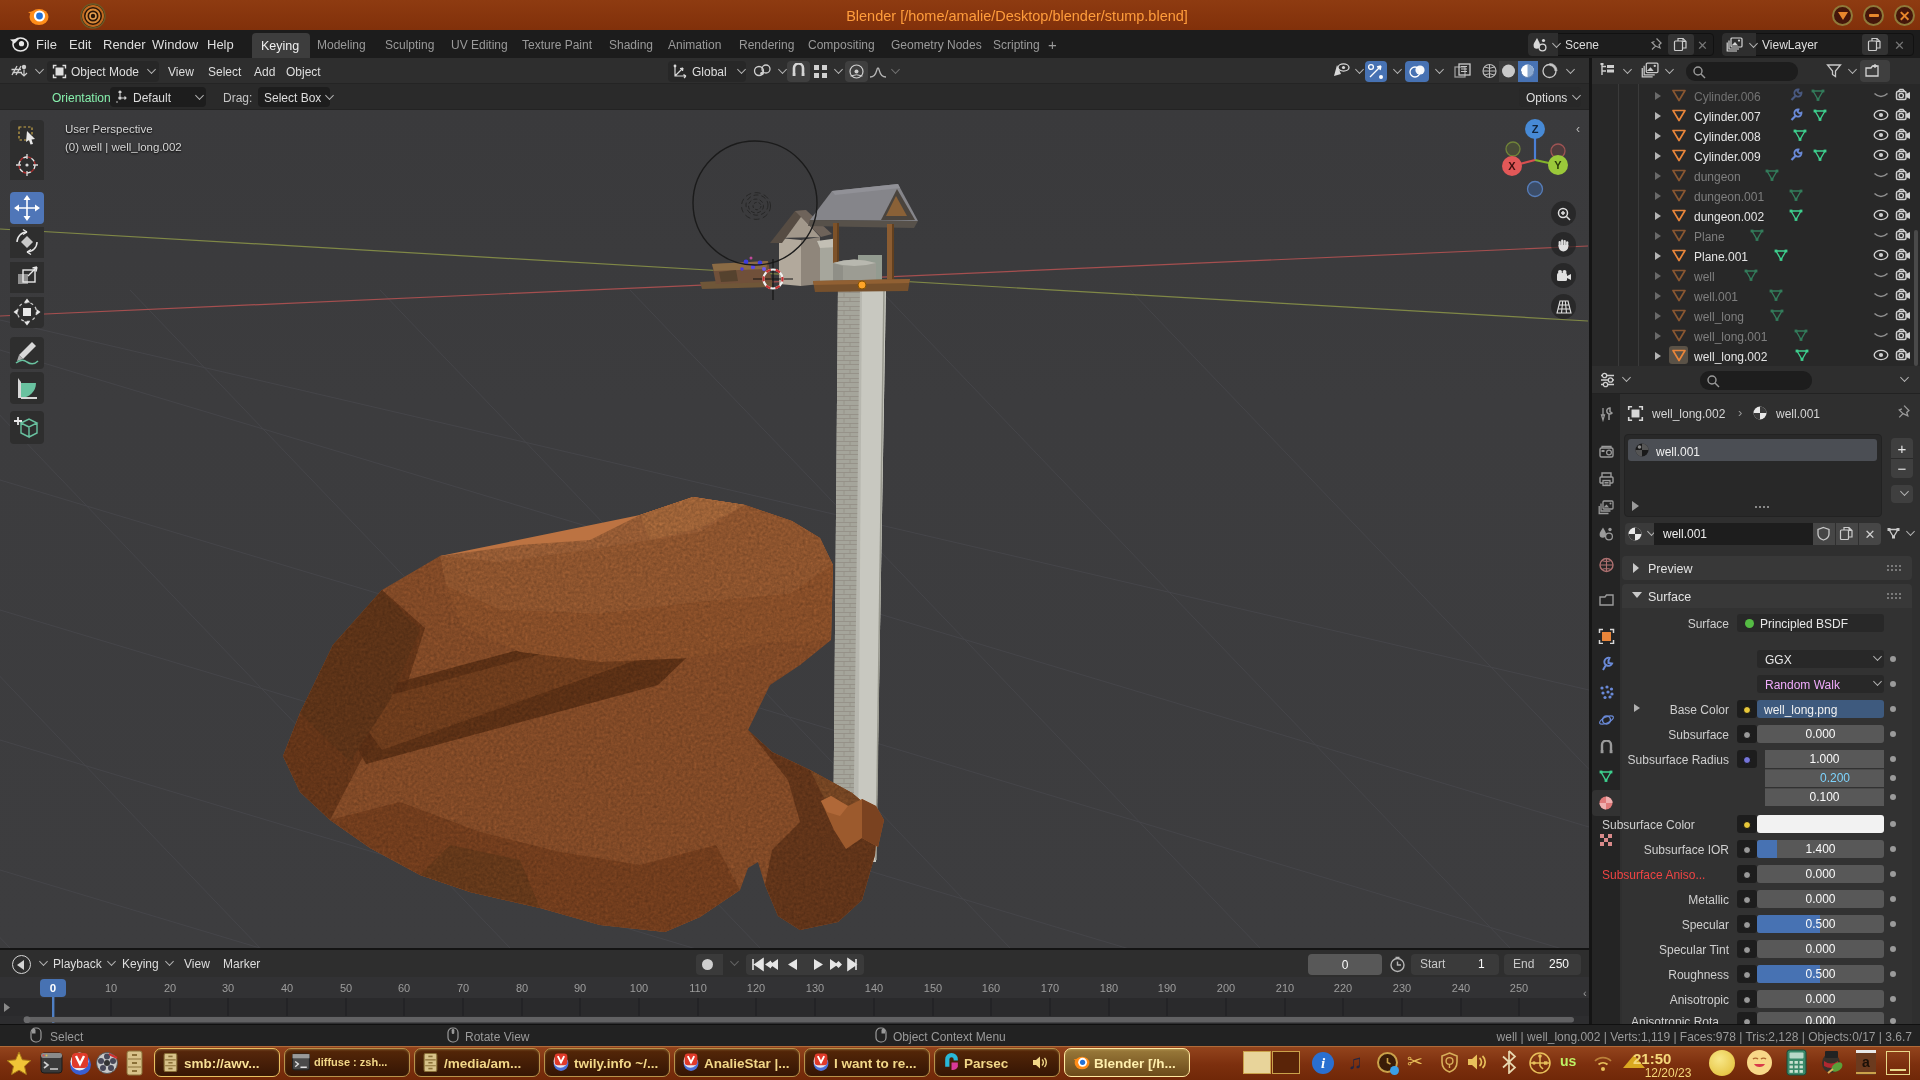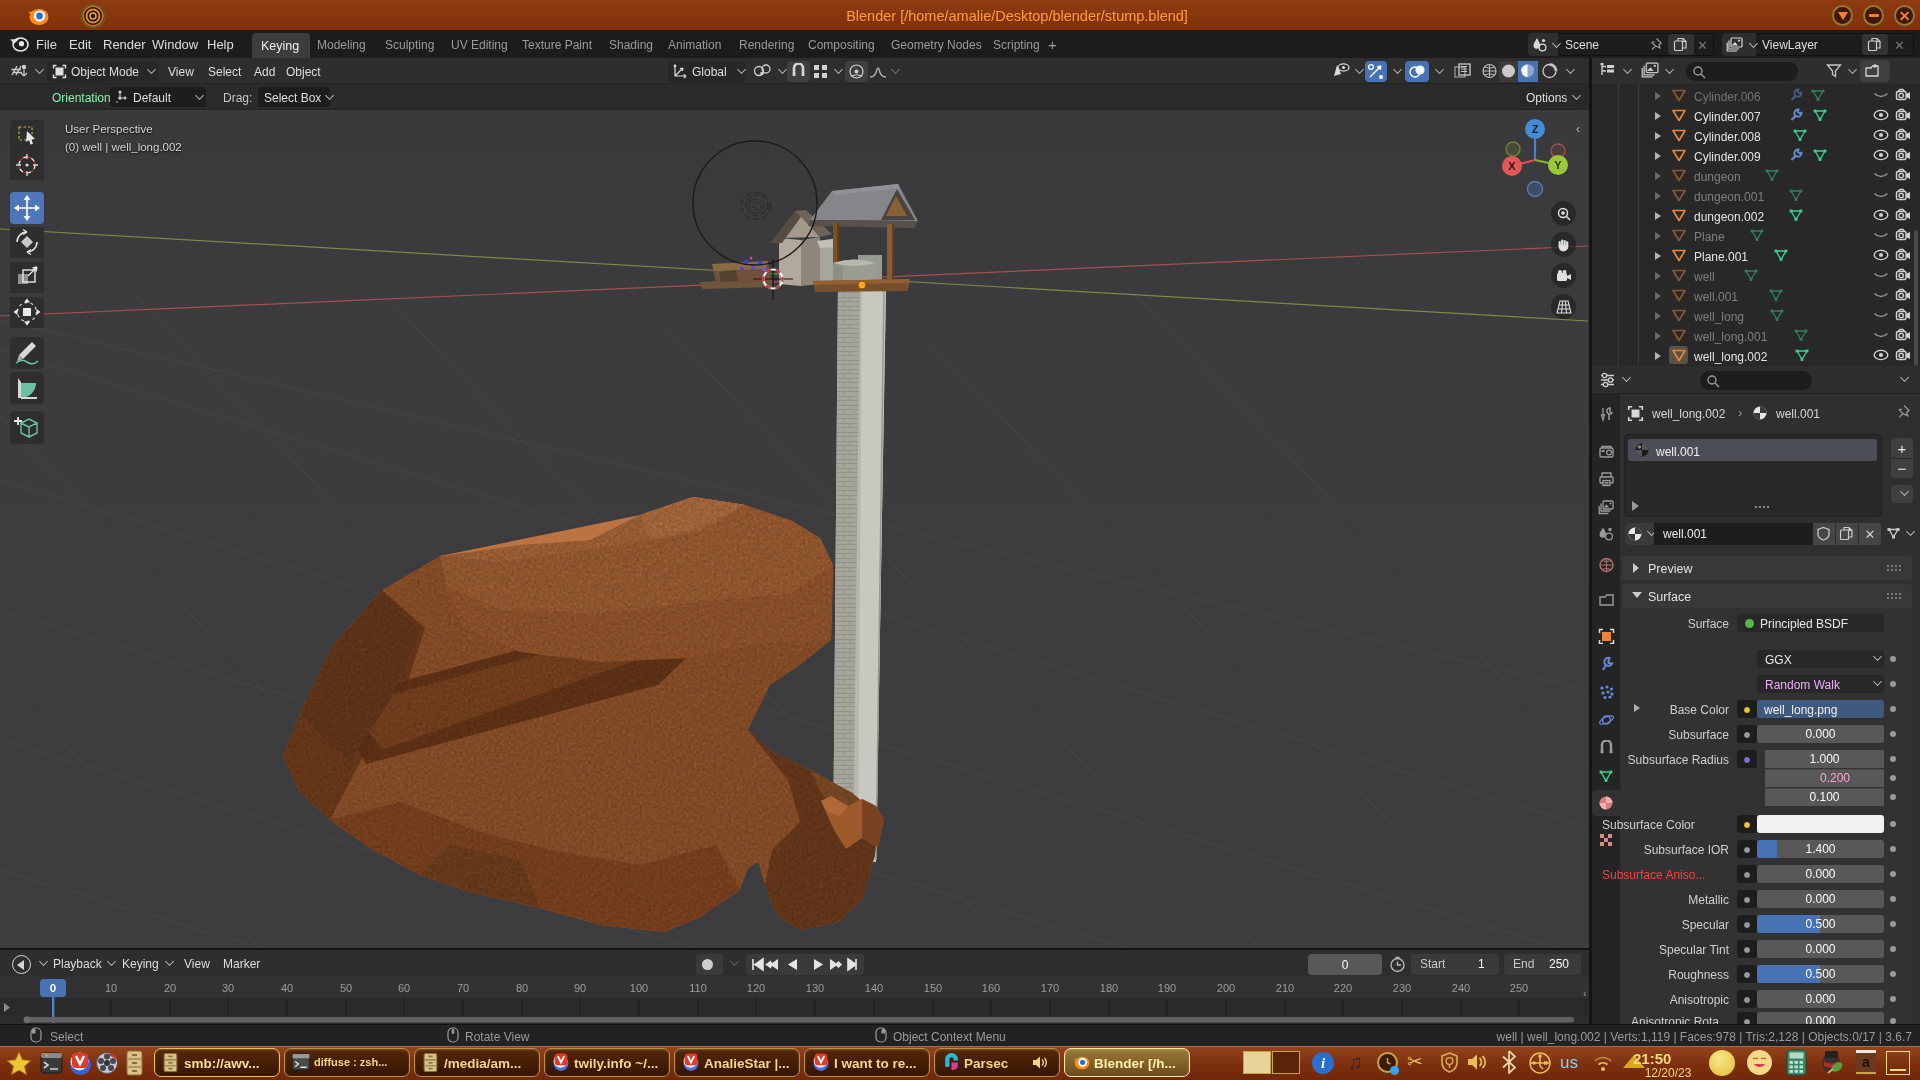--- a/index.html
+++ b/index.html
@@ -1064,21 +1064,21 @@
       <div class="a ctr" style="left:0;top:0;width:127px;height:18px;font-size:12px;color:#fbfbfb">0.000</div>
     </div>
 <div class="a" style="left:298px;top:365px;width:6px;height:6px;border-radius:50%;background:#9a9a9a"></div>
 <div class="a" style="left:10px;top:387px;width:127px;height:12px;text-align:right;font-size:12px;color:#cfcfcf;white-space:nowrap">Subsurface Radius</div>
 <div class="a" style="left:145px;top:384px;width:20px;height:18px;background:#1d1d1d;border-radius:3px"></div>
     <div class="a" style="left:151px;top:389.5px;width:8px;height:8px;border-radius:50%;background:#7575d9;border:1px solid #111"></div>
 <div class="a" style="left:173px;top:384px;width:119px;height:18px;background:#585858"></div>
 <div class="a ctr" style="left:173px;top:384px;width:119px;height:18px;font-size:12px;color:#fbfbfb">1.000</div>
 <div class="a" style="left:298px;top:390px;width:6px;height:6px;border-radius:50%;background:#9a9a9a"></div>
 <div class="a" style="left:173px;top:403px;width:119px;height:18px;background:#585858"></div>
-<div class="a ctr" style="left:173px;top:403px;width:140px;height:18px;font-size:12px;color:#f9a8d4">0.200</div>
+<div class="a ctr" style="left:173px;top:403px;width:140px;height:18px;font-size:12px;color:#7dd3fc">0.200</div>
 <div class="a" style="left:298px;top:409px;width:6px;height:6px;border-radius:50%;background:#9a9a9a"></div>
 <div class="a" style="left:173px;top:422px;width:119px;height:18px;background:#585858"></div>
 <div class="a ctr" style="left:173px;top:422px;width:119px;height:18px;font-size:12px;color:#fbfbfb">0.100</div>
 <div class="a" style="left:298px;top:428px;width:6px;height:6px;border-radius:50%;background:#9a9a9a"></div>
 <div class="a" style="left:173px;top:384px;width:119px;height:3px;background:#585858;border-radius:3px 3px 0 0"></div>
 <div class="a" style="left:173px;top:435px;width:119px;height:3px;background:#585858;border-radius:0 0 3px 3px"></div>
 <div class="a" style="left:173px;top:402.5px;width:119px;height:1px;background:#4a4a4a"></div>
 <div class="a" style="left:173px;top:421.5px;width:119px;height:1px;background:#4a4a4a"></div>
 <div class="a" style="left:10px;top:452px;width:127px;height:12px;font-size:12px;color:#cfcfcf;white-space:nowrap">Subsurface Color</div>
 <div class="a" style="left:145px;top:449px;width:20px;height:18px;background:#1d1d1d;border-radius:3px"></div>
@@ -1273,21 +1273,21 @@
     <path d="M8,1 L14,6.5 L8,12 L14,17.5 L8,23 V1 M8,12 L2,6.5 M8,12 L2,17.5" stroke="#e8d8b0" stroke-width="1.7" fill="none"></path>
   </svg>
 <svg class="a" style="left:1527px;top:1052px" width="26" height="22" viewBox="0 0 26 22">
     <circle cx="13" cy="11" r="10" fill="none" stroke="#e8c05a" stroke-width="1.5"></circle>
     <path d="M3,11 h20 M13,4 v10" stroke="#e8c05a" stroke-width="1.5"></path>
     <circle cx="13" cy="4" r="1.8" fill="#e8c05a"></circle>
     <circle cx="7" cy="11" r="1.8" fill="#e8c05a"></circle>
     <rect x="17" y="9.3" width="3.4" height="3.4" fill="#e8c05a"></rect>
     <path d="M13,14 l3,3" stroke="#e8c05a" stroke-width="1.5"></path>
   </svg>
-<div class="a" style="left:1560px;top:1053px;font-size:17px;font-weight:normal;color:#7dd3fc">us</div>
+<div class="a" style="left:1560px;top:1053px;font-size:14px;font-weight:bold;color:#bef264">us</div>
 <svg class="a" style="left:1591px;top:1053px" width="24" height="19" viewBox="0 0 24 19">
     <g fill="none" stroke="#e8c05a" stroke-width="1.8">
       <path d="M4,8 a11,11 0 0 1 16,0" opacity=".55"></path>
       <path d="M7.5,11.5 a7,7 0 0 1 9,0"></path>
     </g>
     <circle cx="12" cy="16" r="2" fill="#e8c05a"></circle>
   </svg>
 <div class="a" style="left:1623px;top:1055px;width:0;height:0;border-left:11px solid transparent;border-right:11px solid transparent;border-bottom:13px solid #d9a820"></div>
 <div class="a" style="left:1634px;top:1050px;width:70px;text-align:left;font-size:15px;font-weight:bold;color:#f5d87a;left:1633px">21:50</div>
 <div class="a" style="left:1633px;top:1066px;width:70px;text-align:center;font-size:12px;color:#f5d87a">12/20/23</div>

